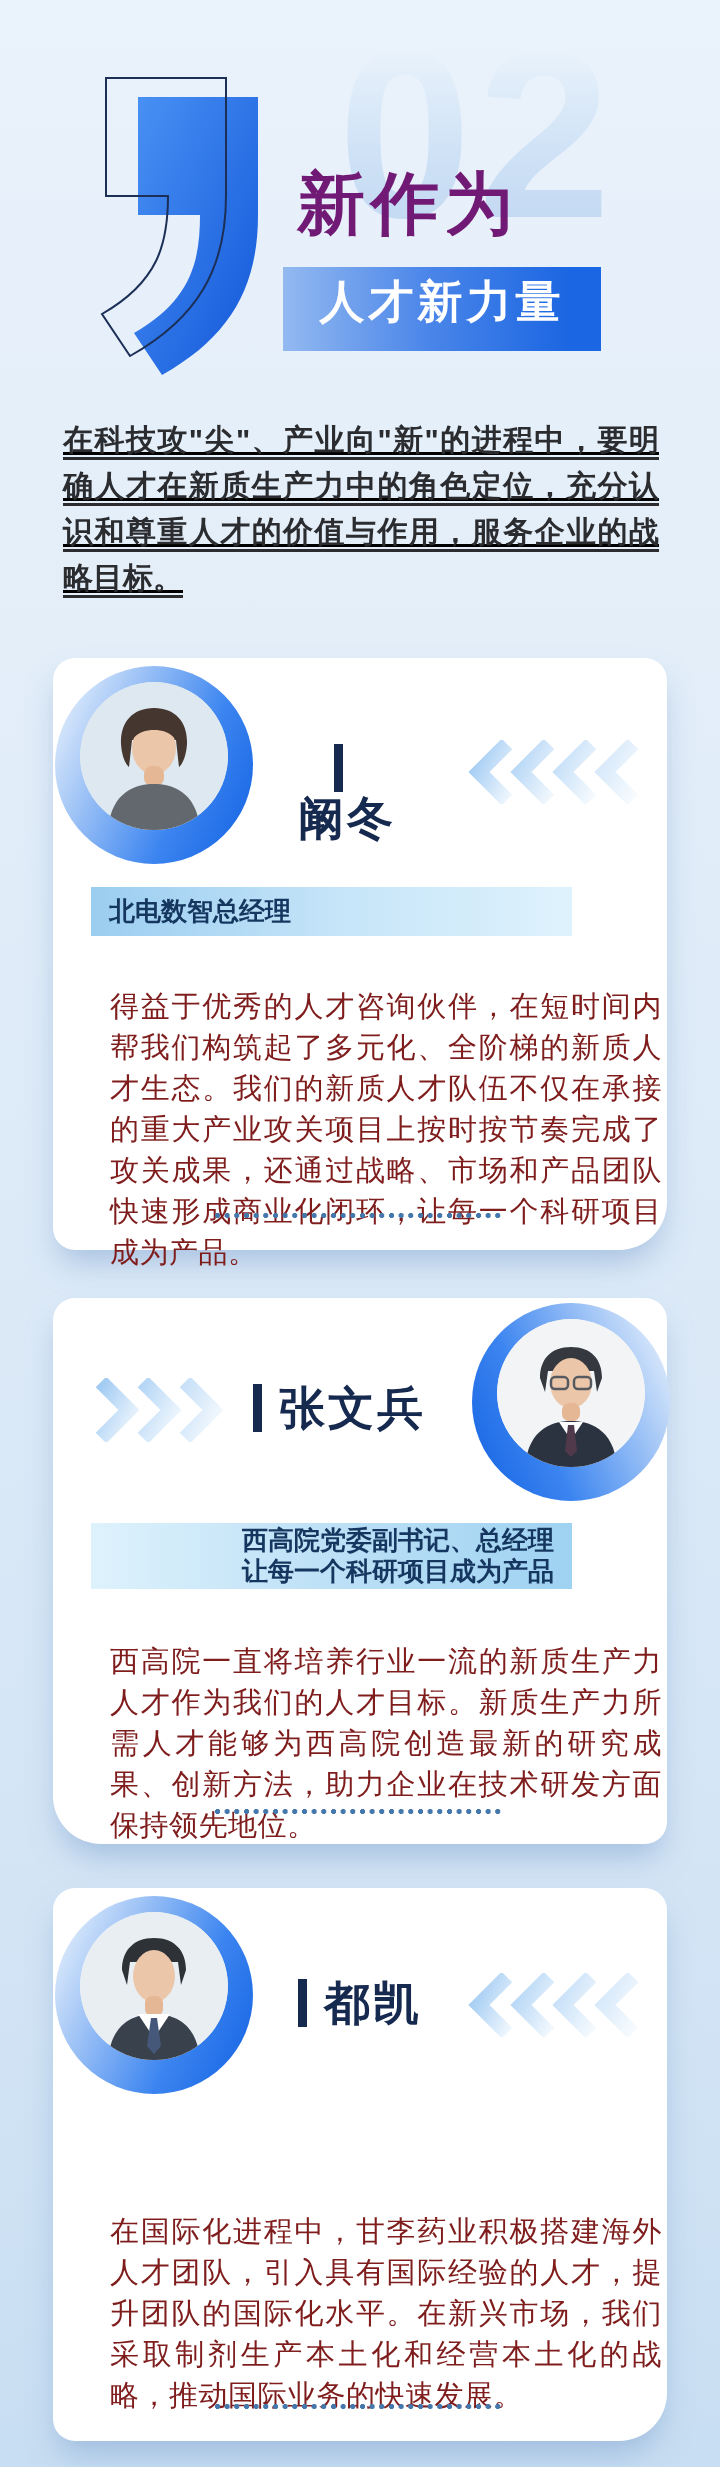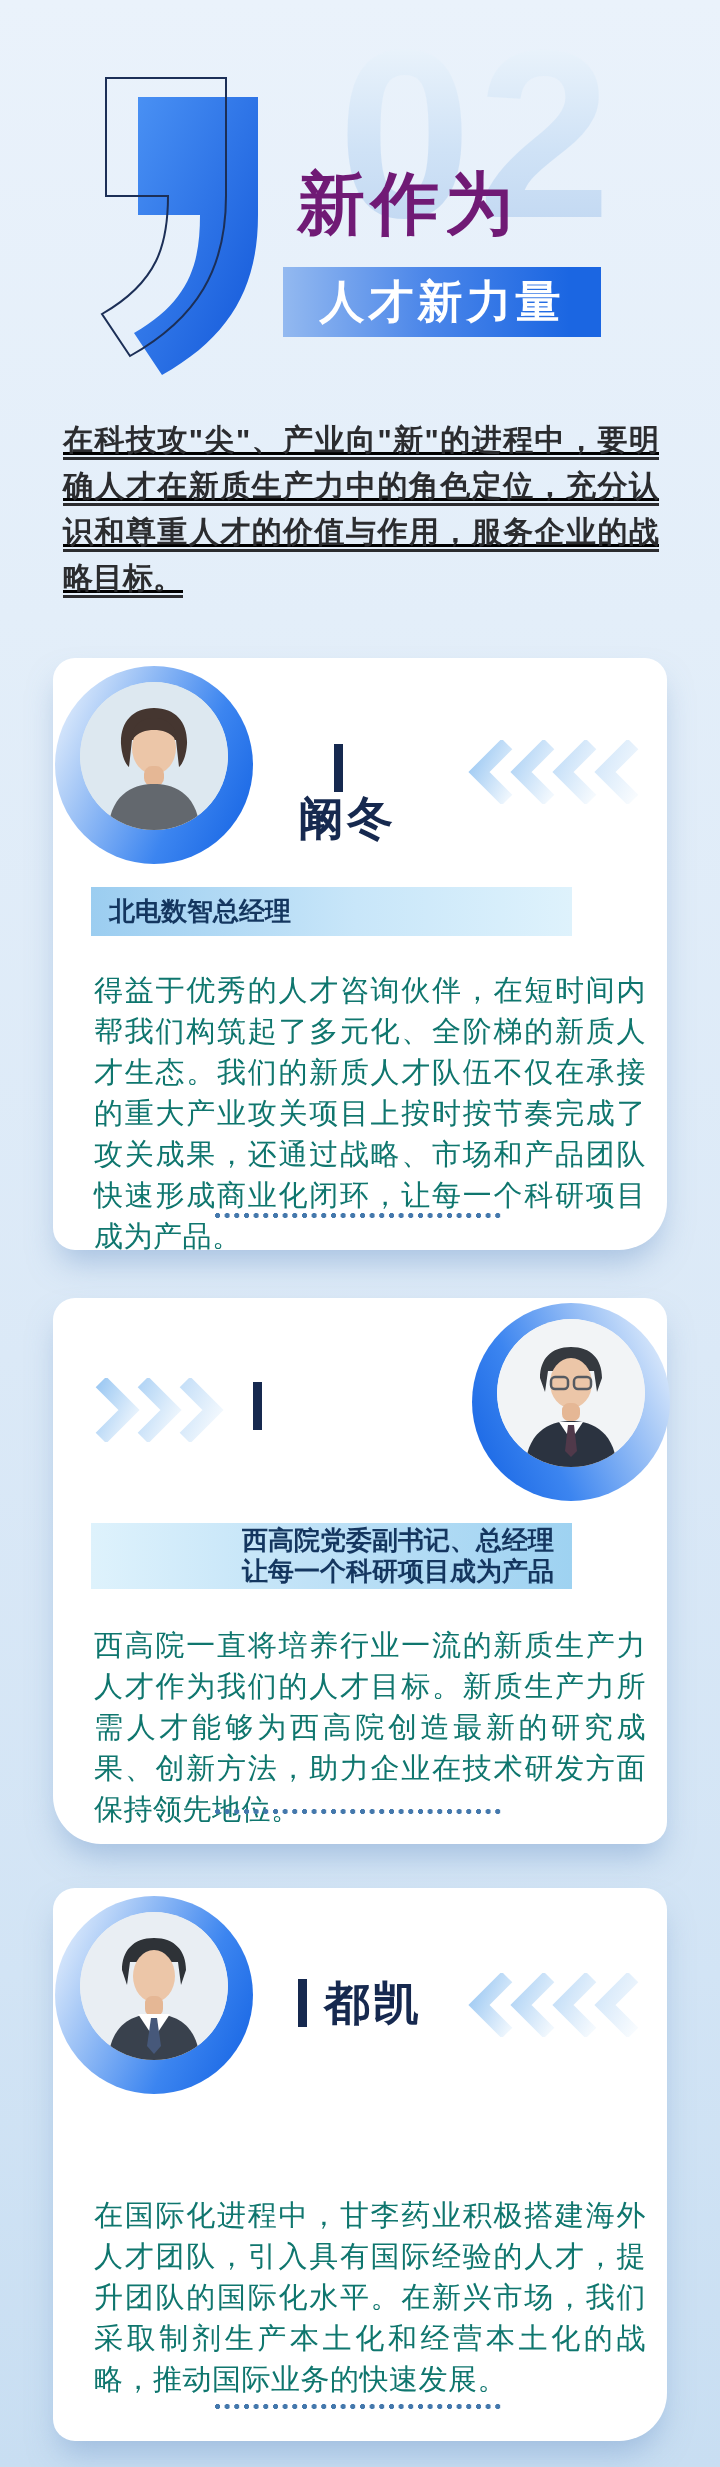--- a/index.html
+++ b/index.html
@@ -18,21 +18,21 @@
     font-size:240px;line-height:180px;font-weight:700;letter-spacing:6px;
     background:linear-gradient(180deg,#eaf3fb 0%,#cfe2f6 60%,#c3d9f2 100%);
     -webkit-background-clip:text;background-clip:text;color:transparent;
   }
   .quote-mark{position:absolute;left:96px;top:76px;}
   .title{
     position:absolute;left:297px;top:165px;margin:0;
     font-size:68px;line-height:76px;font-weight:700;letter-spacing:6px;color:#701a75;
   }
   .subtitle{
-    position:absolute;left:283px;top:267px;width:318px;height:70px;
+    position:absolute;left:283px;top:267px;width:318px;height:84px;
     background:linear-gradient(90deg,#93b9f0 0%,#4b86e9 45%,#1b66e2 90%);
     color:#ffffff;font-size:45px;font-weight:700;letter-spacing:4px;
     text-align:center;line-height:70px;
   }
 
   
   .intro{
     margin:17px 57px 0 63px;width:596px;
     font-size:30px;line-height:46px;font-weight:700;color:#2b2c2f;
     text-align:justify;
@@ -80,22 +80,22 @@
     height:49px;line-height:49px;padding-left:18px;text-align:left;}
   .role-r{background:linear-gradient(90deg,#def2fc 0%,#c0e2f7 45%,#9ed2f1 100%);
     height:66px;padding:2px 18px 8px 0;text-align:right;line-height:31px;}
   .r1{top:229px;}
   .r2{top:225px;}
   .r3{top:231px;}
   .role span{display:block;}
   .role-l span{display:inline;}
 
   .quote{
-    position:absolute;left:41px;width:552px;margin:0;
-    font-size:29px;line-height:41px;color:#0f766e;text-align:justify;letter-spacing:.5px;
+    position:absolute;left:41px;width:552px;margin:16px;
+    font-size:29px;line-height:41px;color:#7f1d1d;text-align:justify;letter-spacing:.5px;
   }
   .q1{top:312px;}
   .q2{top:327px;}
   .q3{top:307px;}
 
   .dots{
     position:absolute;left:50%;transform:translateX(-50%);
     width:290px;height:7px;
     background-image:
       radial-gradient(circle 2.4px at 2.6px 50%, #4478ac 2.3px, transparent 2.9px),
@@ -169,20 +169,21 @@
   </section>
 
   <section class="card c2">
     <svg class="chev chev2" width="134" height="64" viewBox="0 0 134 64">
       <path d="M10,4 L38,32 L10,60" stroke="url(#cg)" stroke-width="15" fill="none" opacity="1"></path>
       <path d="M52,4 L80,32 L52,60" stroke="url(#cg)" stroke-width="15" fill="none" opacity=".78"></path>
       <path d="M94,4 L122,32 L94,60" stroke="url(#cg)" stroke-width="15" fill="none" opacity=".58"></path>
     </svg>
     <div class="name-row nr2">
       <span class="bar"></span>
+      <span class="name">张文兵</span>
     </div>
     <div class="avatar av-r">
       <div class="photo" style="background:#f2f4f6">
         <svg class="bust" viewBox="0 0 148 148">
           <circle cx="74" cy="74" r="74" fill="#f2f4f6"></circle>
           <path d="M74 28c-20 0-31 12-31 31l5 14 3-21h46l3 21 5-14c0-19-11-31-31-31z" fill="#35393f"></path>
           <ellipse cx="74" cy="64" rx="21" ry="25" fill="#ecc6a8"></ellipse>
           <rect x="54" y="58" width="17" height="12" rx="4" fill="none" stroke="#555a61" stroke-width="2.5"></rect>
           <rect x="77" y="58" width="17" height="12" rx="4" fill="none" stroke="#555a61" stroke-width="2.5"></rect>
           <rect x="65" y="84" width="18" height="18" rx="7" fill="#e5b795"></rect>

